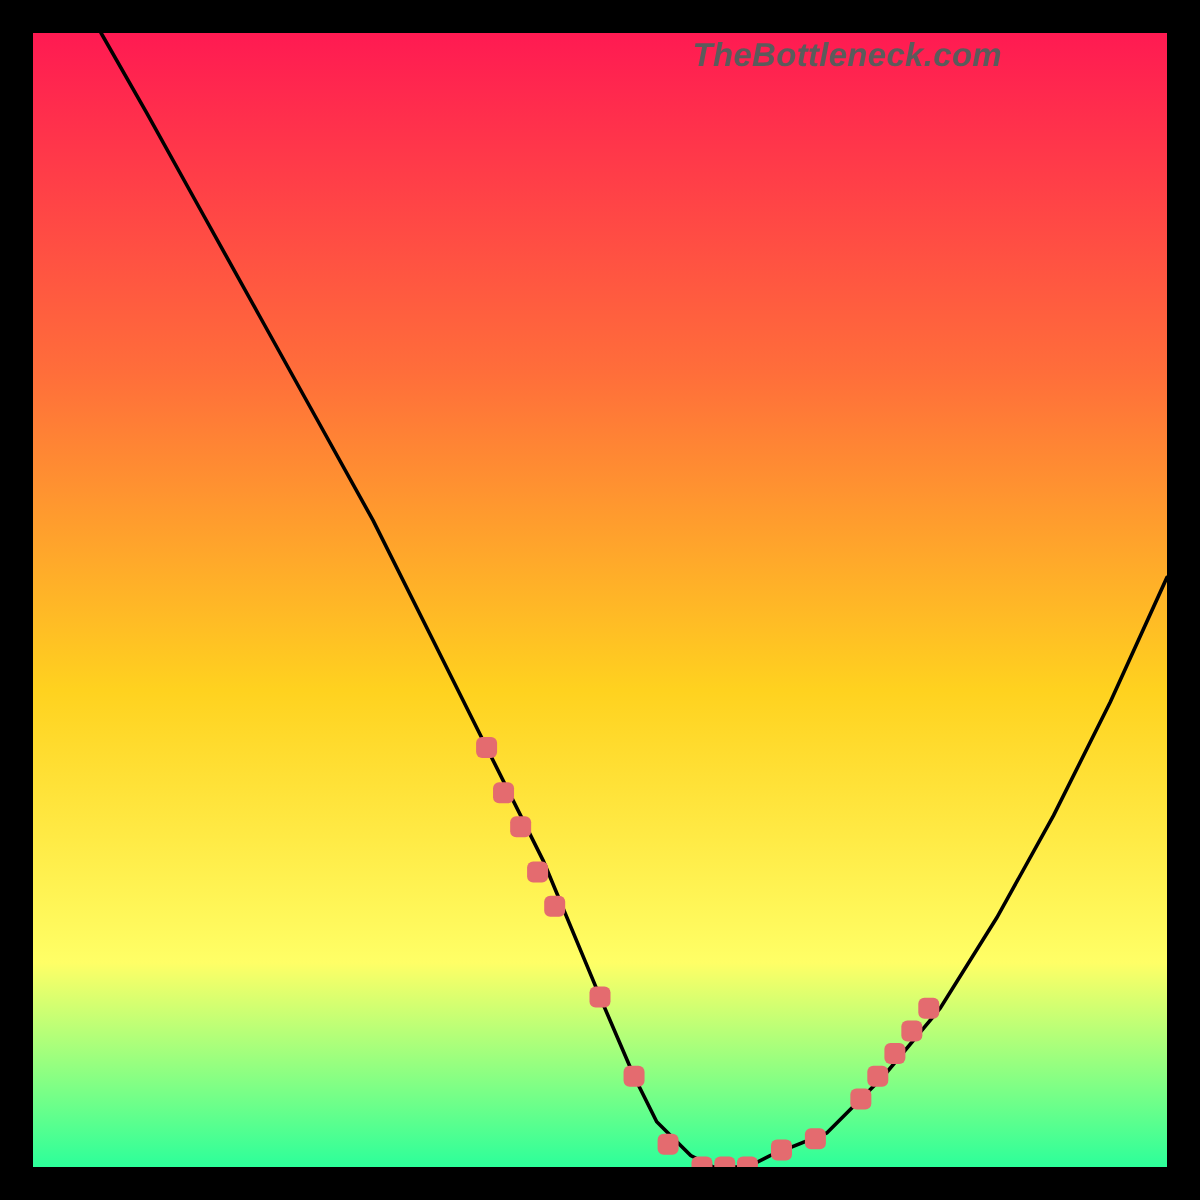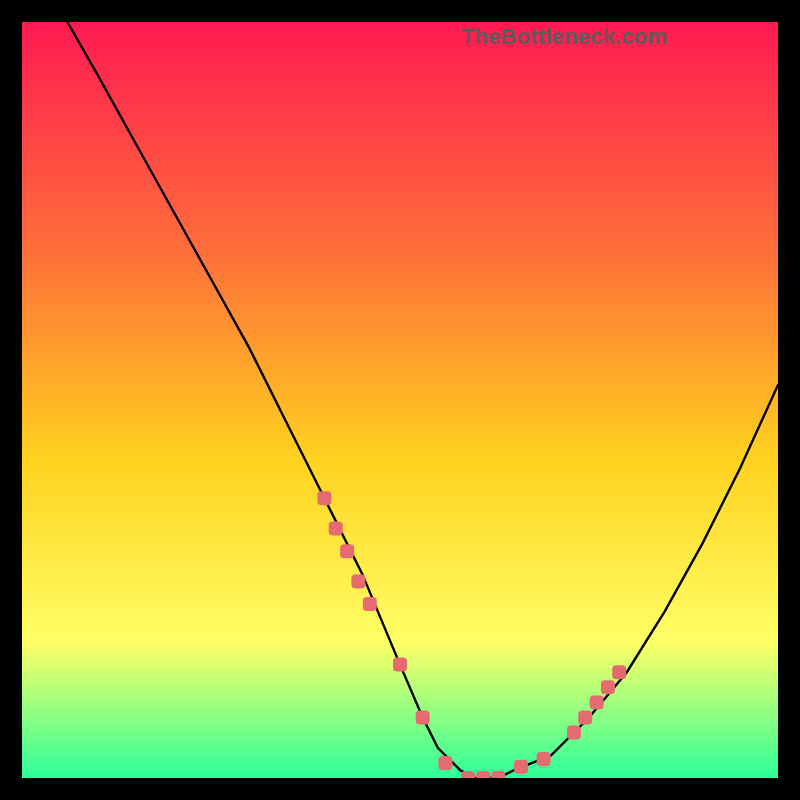--- a/index.html
+++ b/index.html
@@ -10,20 +10,21 @@
     background: #000000;
     overflow: hidden;
   }
   .frame {
     position: absolute;
     left: 22px;
     top: 22px;
     width: 652px;
     height: 756px;
     background: #bef264;
+    font-style: italic;
   }
   .plot-area {
     position: absolute;
     left: 0;
     top: 0;
     width: 756px;
     height: 756px;
   }
   .watermark {
     position: absolute;

